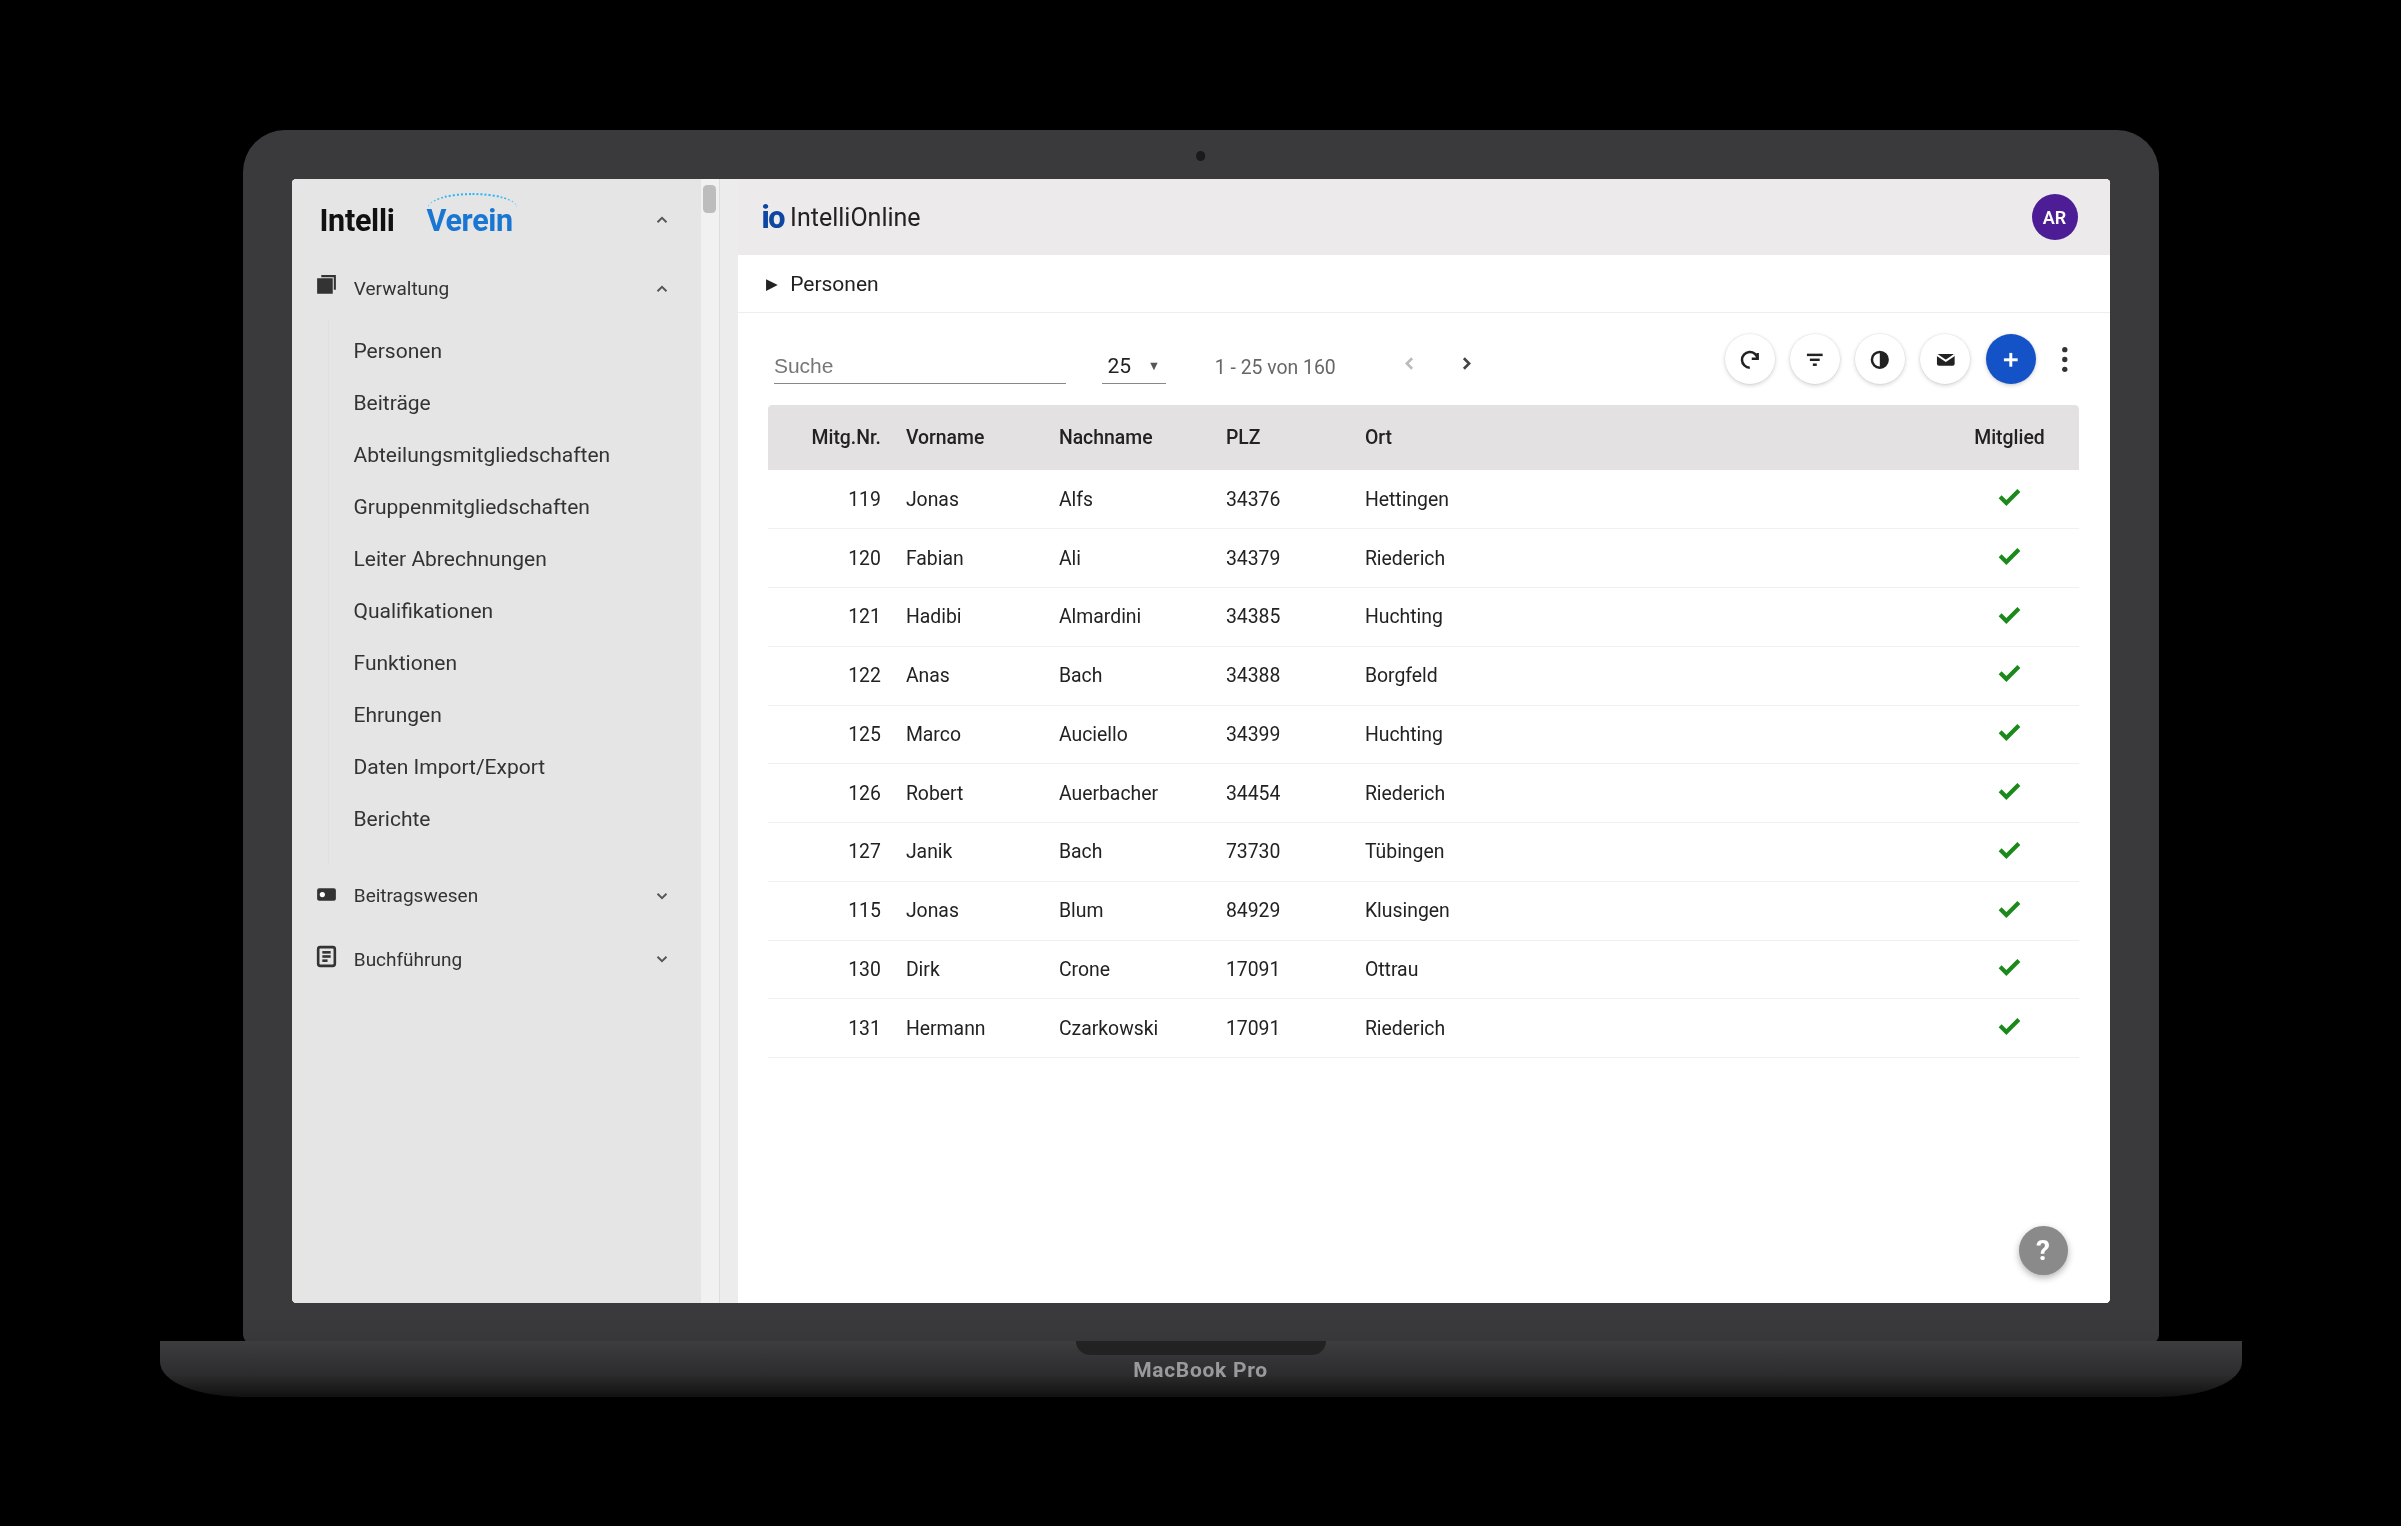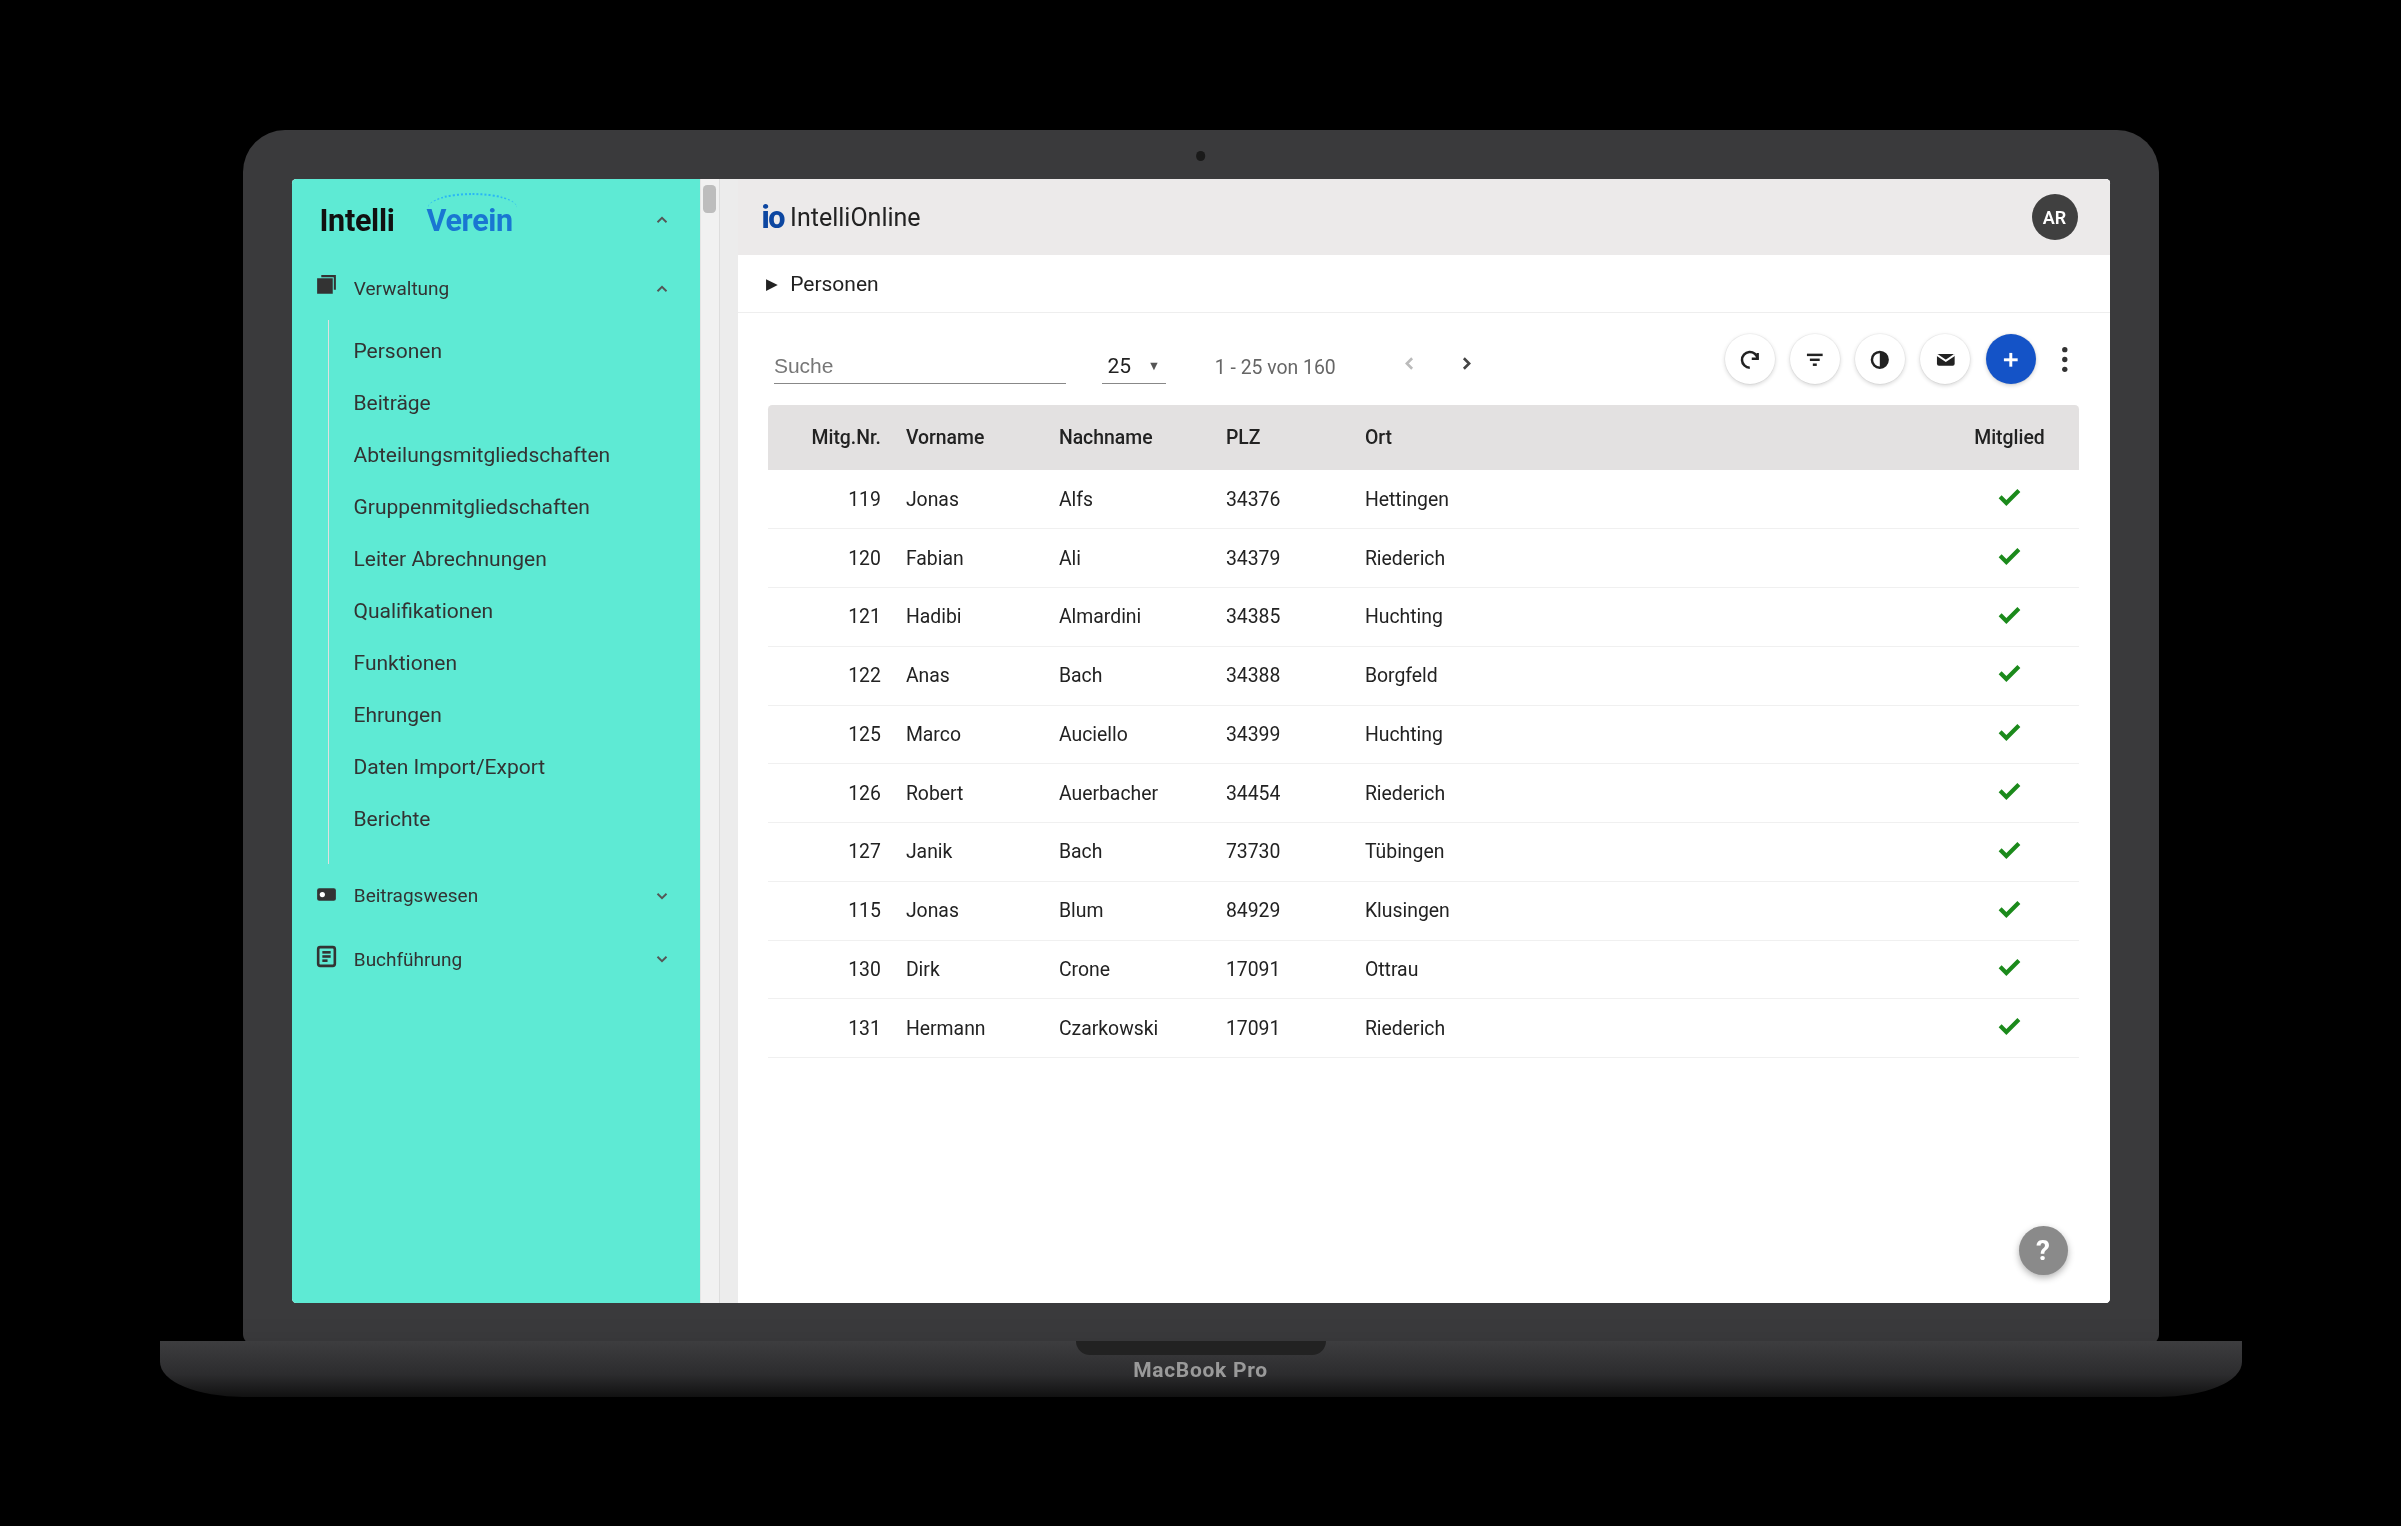--- a/index.html
+++ b/index.html
@@ -86,21 +86,21 @@
     left:2.8px; right:2.8px;
     top:5.6px; height:28px;
     background:#bdbdbd;
     border-radius:4.2px;
   }
 
   
   .sidebar {
     width:409px;
     border-right:0.7px solid #e5e5e5;
-    background:#5eead4;
+    background:#e5e5e5;
     display:flex;
     flex-direction:column;
     position:relative;
   }
   .sidebar-scroll-indicator{
     position:absolute;
     right:-15.3px;
     top:208px;
     width:11px;
     height:527px;
@@ -188,21 +188,21 @@
   .topbar-left{display:flex;align-items:center;gap:6px;}
   .io-mark{
     font-weight:800;
     font-size:30.5px;
     color:#0d47a1;
     letter-spacing:-1.4px;
   }
   .topbar-title{font-size:25px;color:#222;}
   .avatar{
     width:46px;height:46px;border-radius:50%;
-    background:#404040;
+    background:#4c1d95;
     color:#fff;
     display:flex;align-items:center;justify-content:center;
     font-size:18px;font-weight:600;
   }
 
   .breadcrumb{
     display:flex;align-items:center;gap:12.5px;
     padding:16.7px 28px;
     color:#222;
     font-size:21px;

